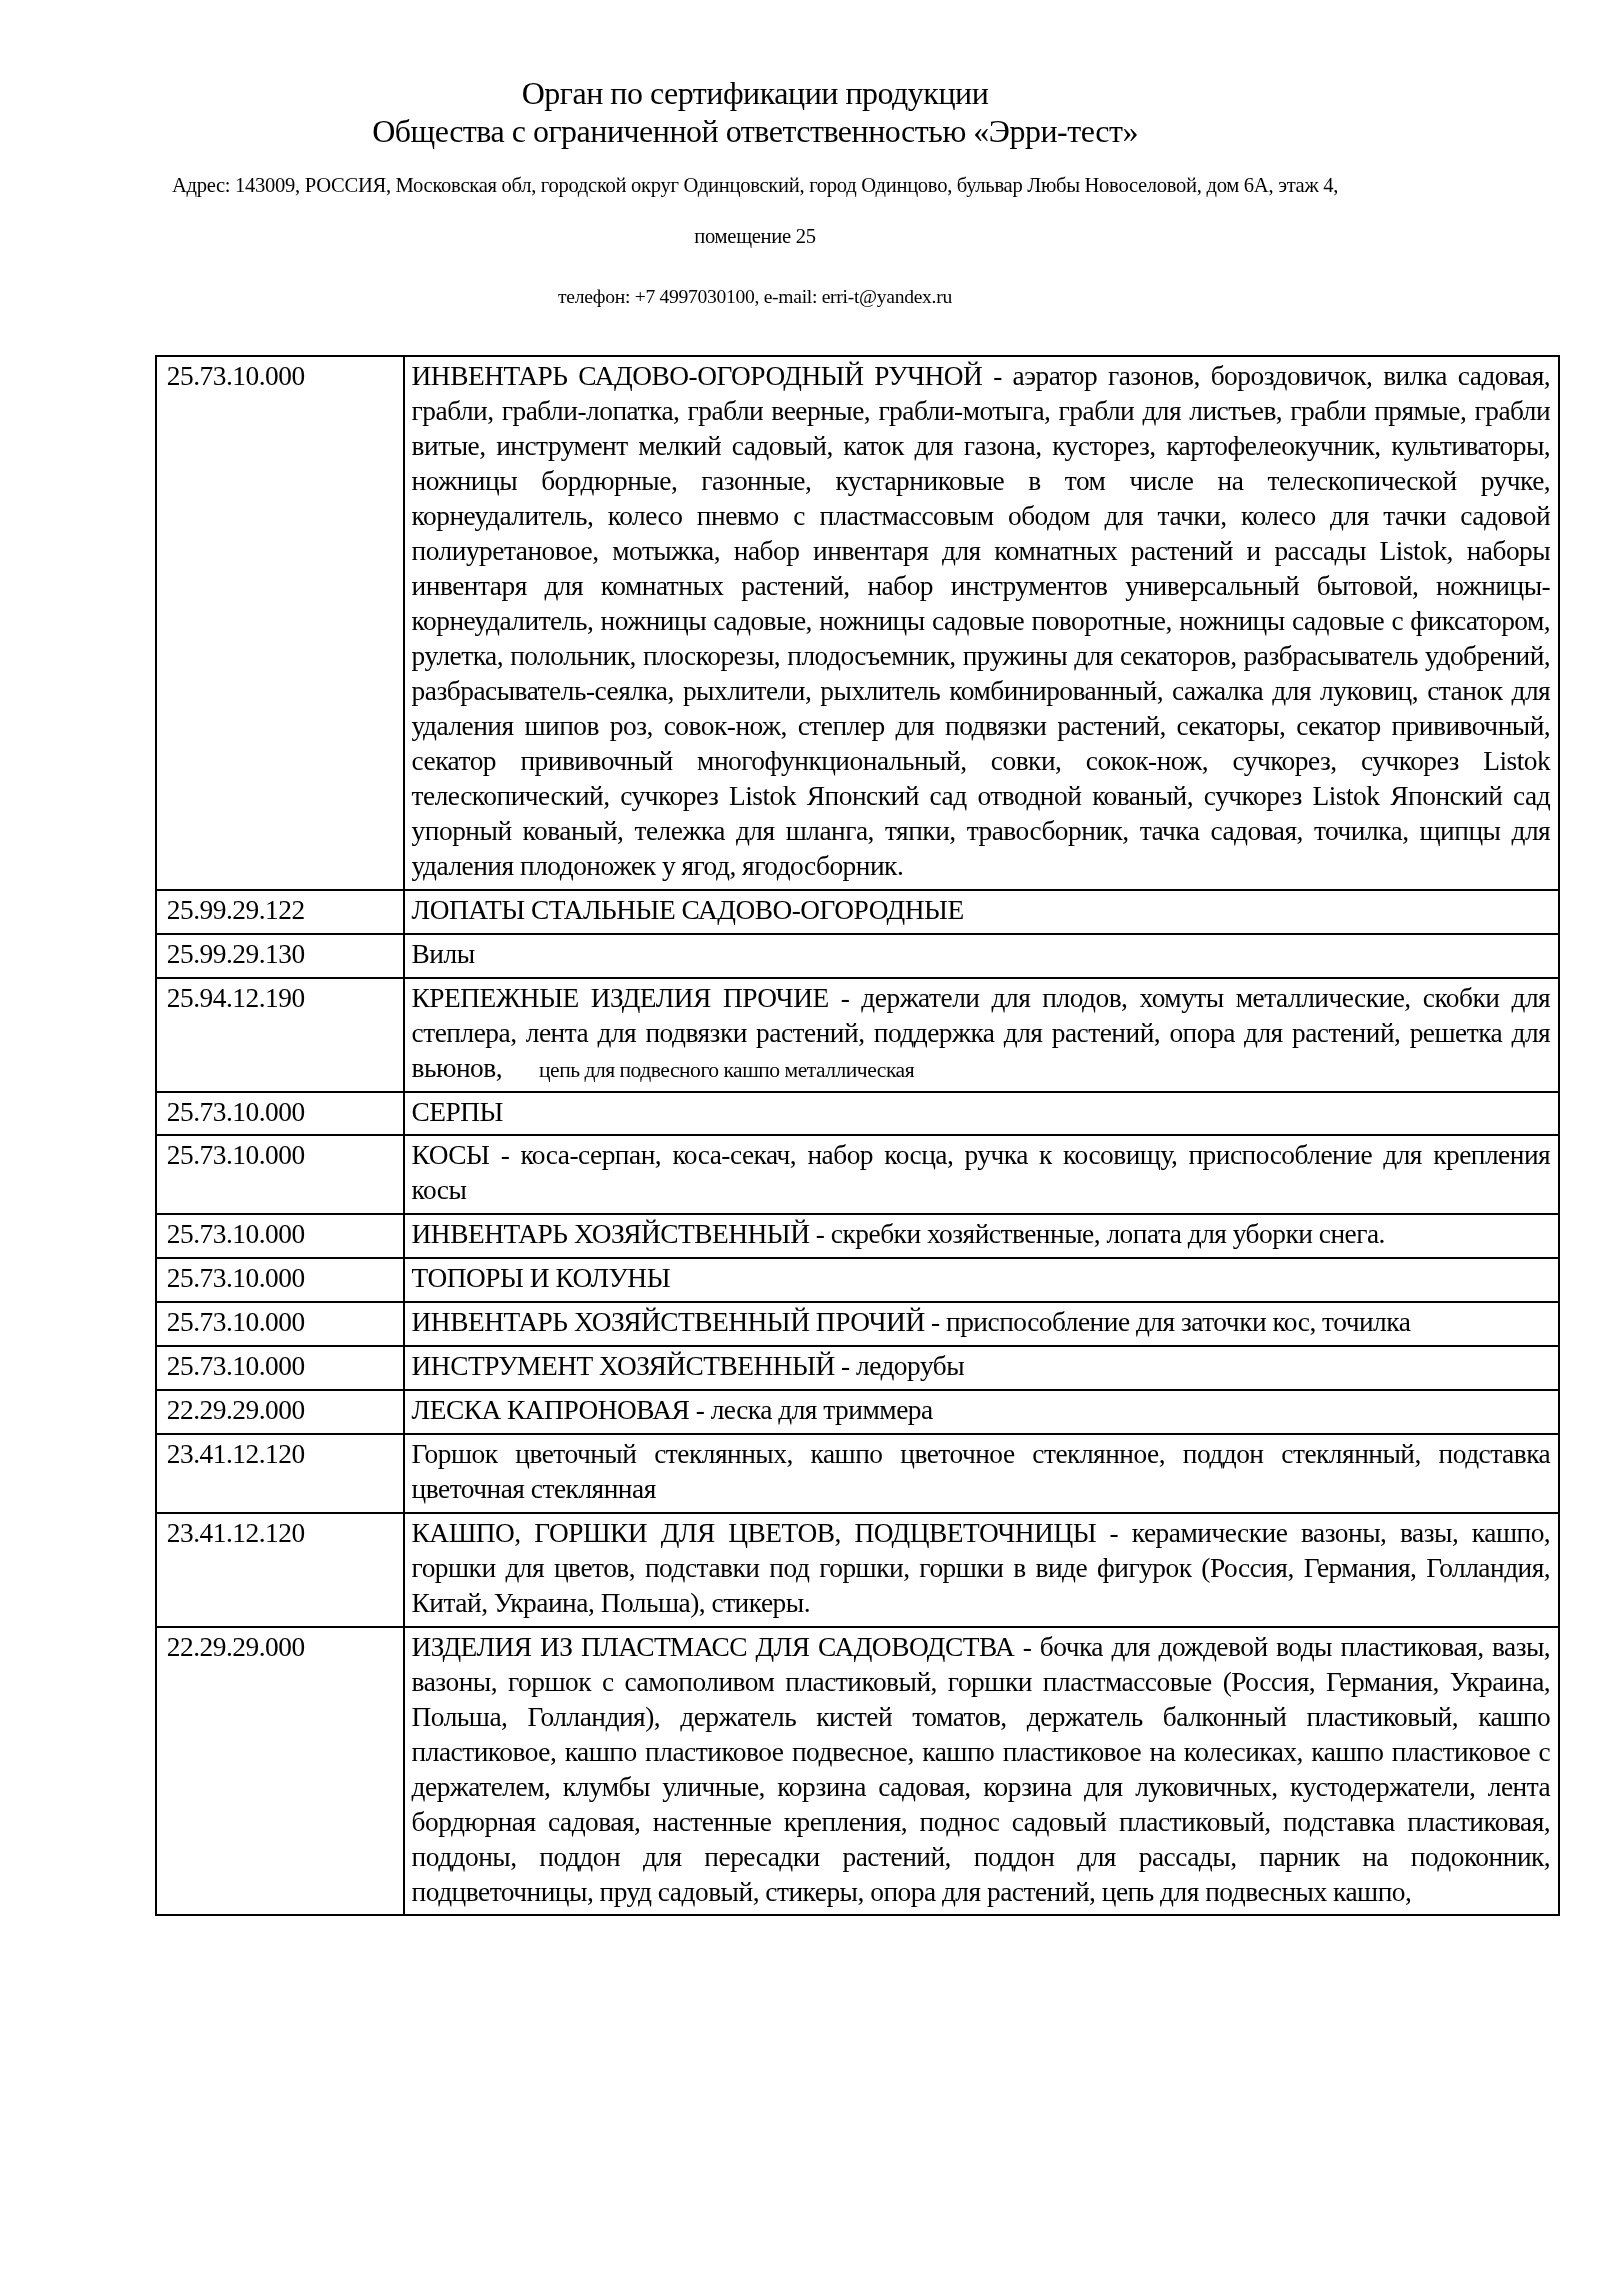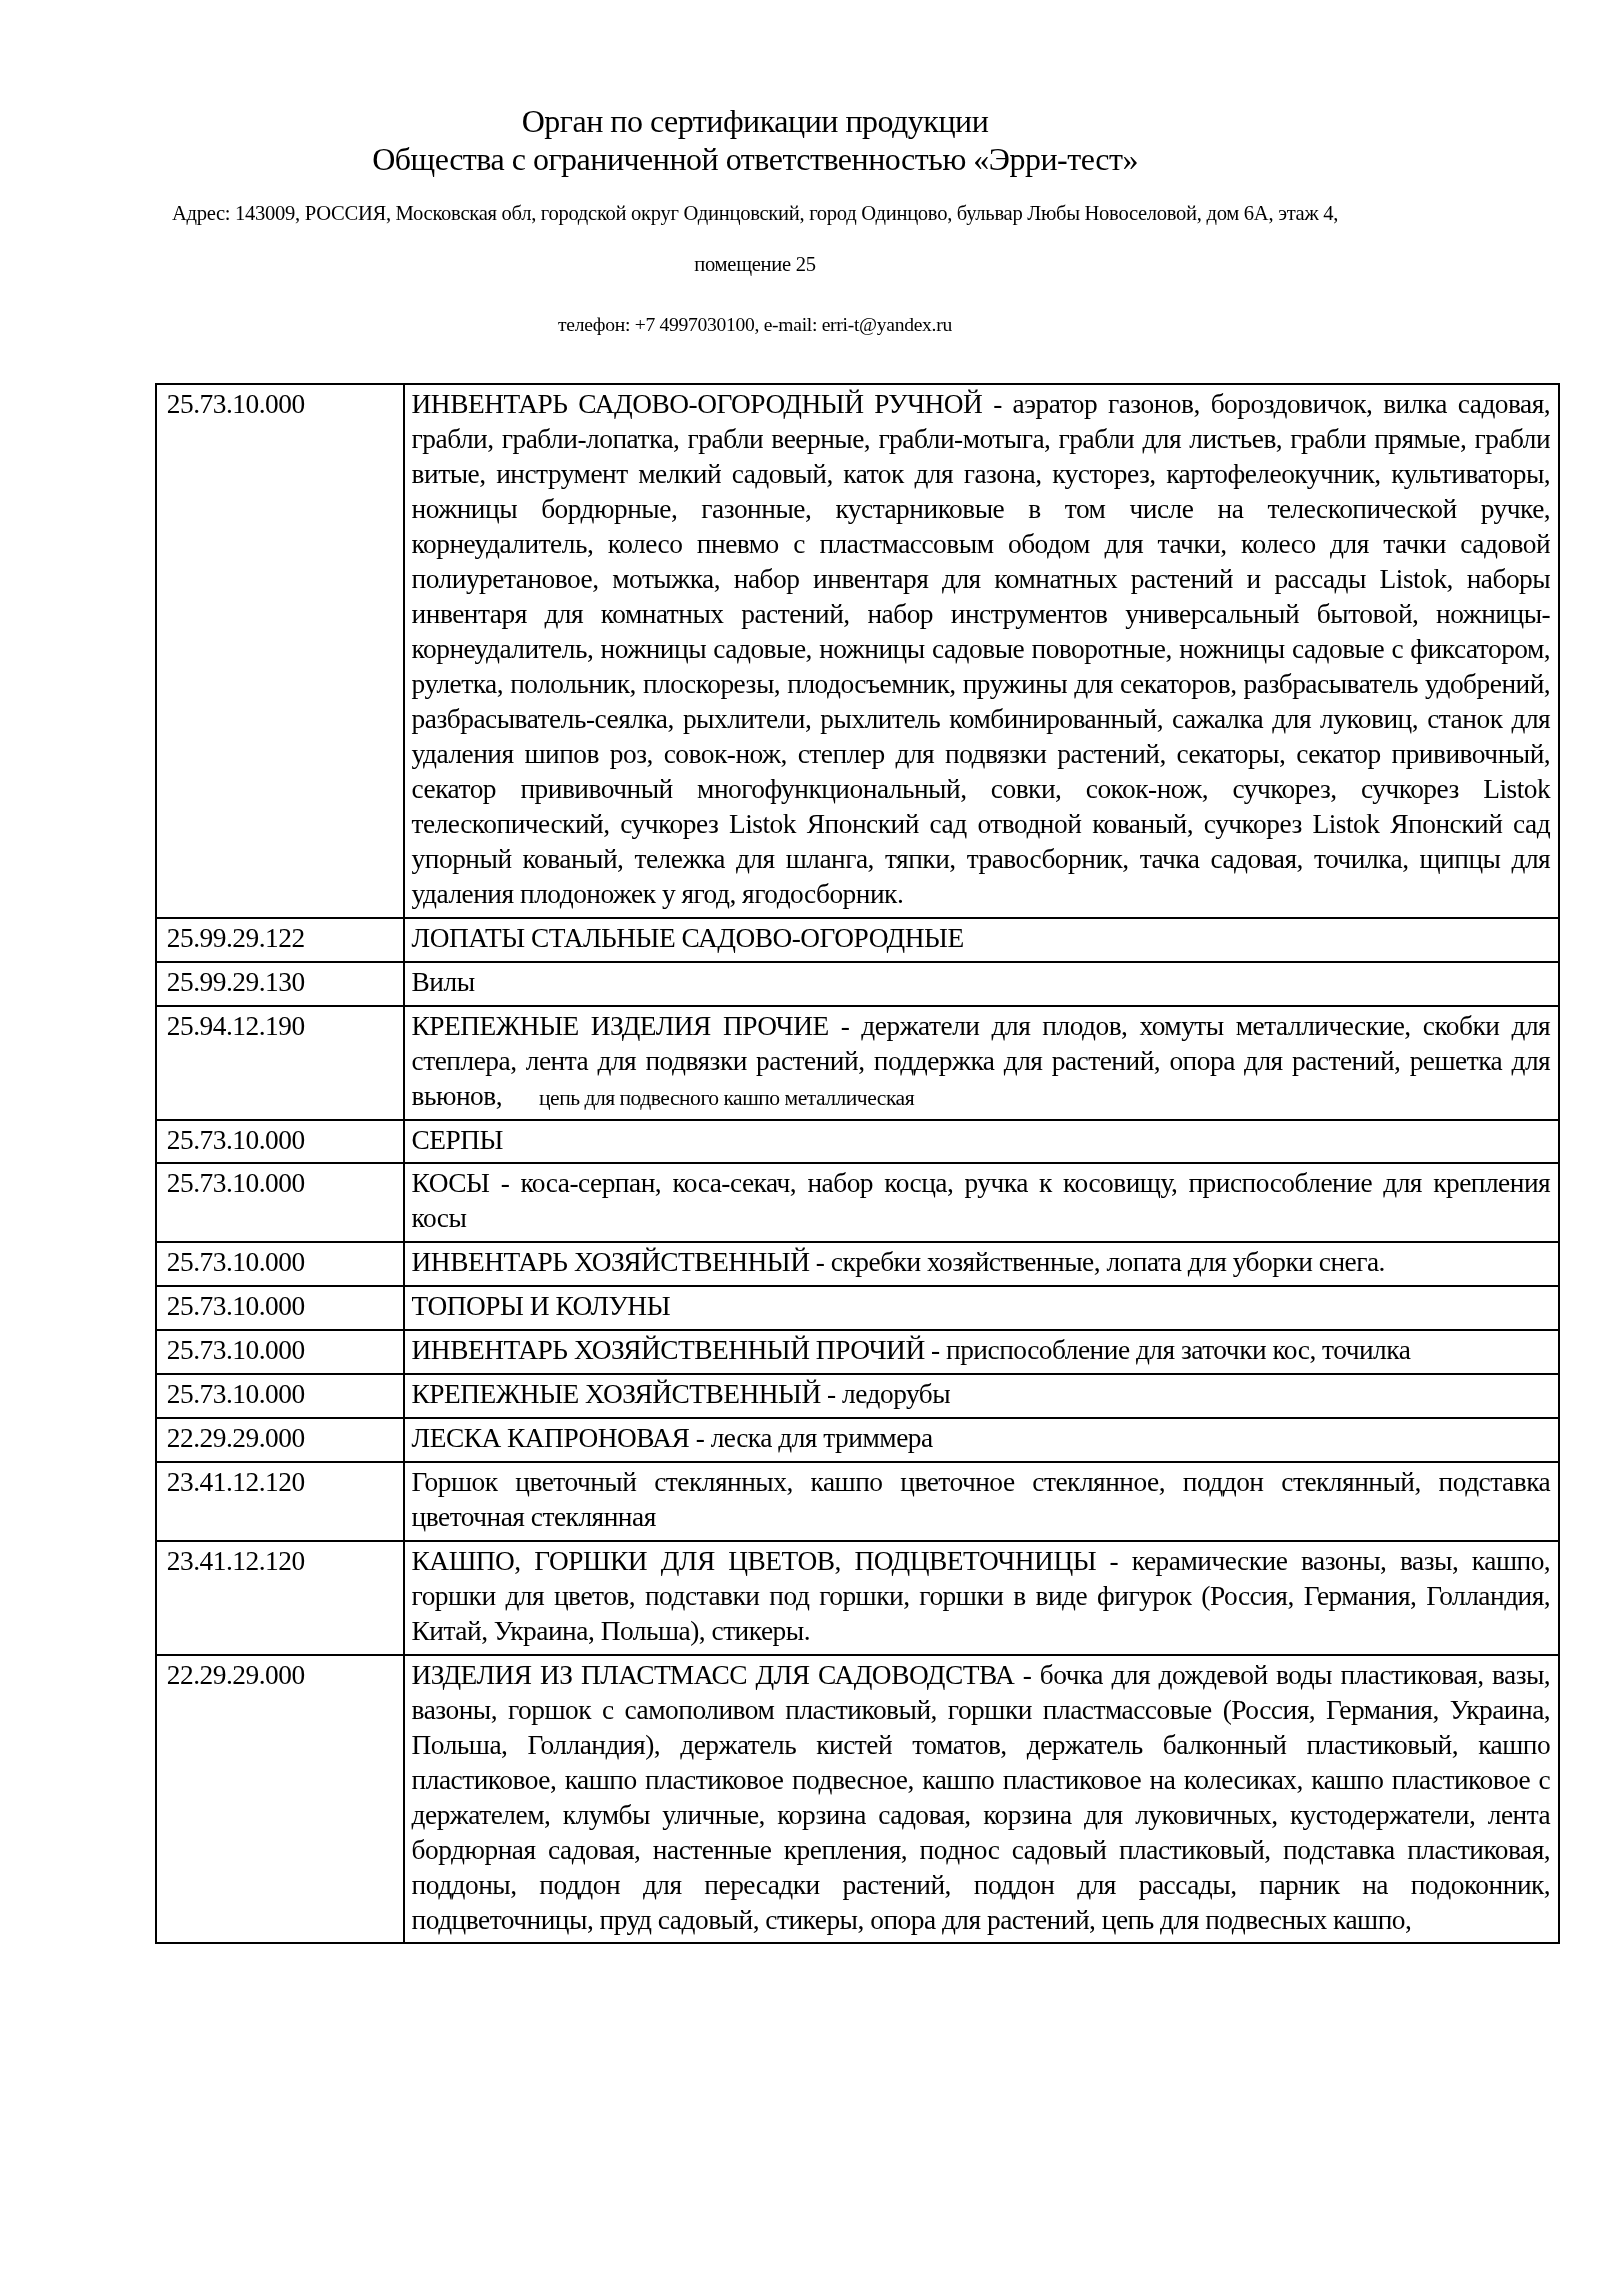--- a/index.html
+++ b/index.html
@@ -10,21 +10,21 @@
   body {
     width: 1621px;
     height: 2293px;
     overflow: hidden;
     color: #000000;
     font-family: "Liberation Serif", "DejaVu Serif", serif;
   }
   .content {
     margin-left: 155px;
     width: 1200px;
-    padding-top: 102px;
+    padding-top: 74px;
     box-sizing: border-box;
   }
   .doc-header { text-align: center; }
   .title-line {
     font-size: 32px;
     line-height: 38px;
     letter-spacing: -0.5px;
     white-space: nowrap;
   }
   .addr-line {
@@ -126,21 +126,21 @@
     <td class="desc"><span class="d-main">ТОПОРЫ И КОЛУНЫ</span><span class="d-small"></span></td>
   </tr>
 
   <tr>
     <td class="code">25.73.10.000</td>
     <td class="desc"><span class="d-main">ИНВЕНТАРЬ ХОЗЯЙСТВЕННЫЙ ПРОЧИЙ - приспособление для заточки кос, точилка</span><span class="d-small"></span></td>
   </tr>
 
   <tr>
     <td class="code">25.73.10.000</td>
-    <td class="desc"><span class="d-main">КРЕПЕЖНЫЕ ХОЗЯЙСТВЕННЫЙ - ледорубы</span><span class="d-small"></span></td>
+    <td class="desc"><span class="d-main">ИНСТРУМЕНТ ХОЗЯЙСТВЕННЫЙ - ледорубы</span><span class="d-small"></span></td>
   </tr>
 
 
   <tr>
     <td class="code">22.29.29.000</td>
     <td class="desc"><span class="d-main">ЛЕСКА КАПРОНОВАЯ - леска для триммера</span><span class="d-small"></span></td>
   </tr>
 
   <tr>
     <td class="code">23.41.12.120</td>

